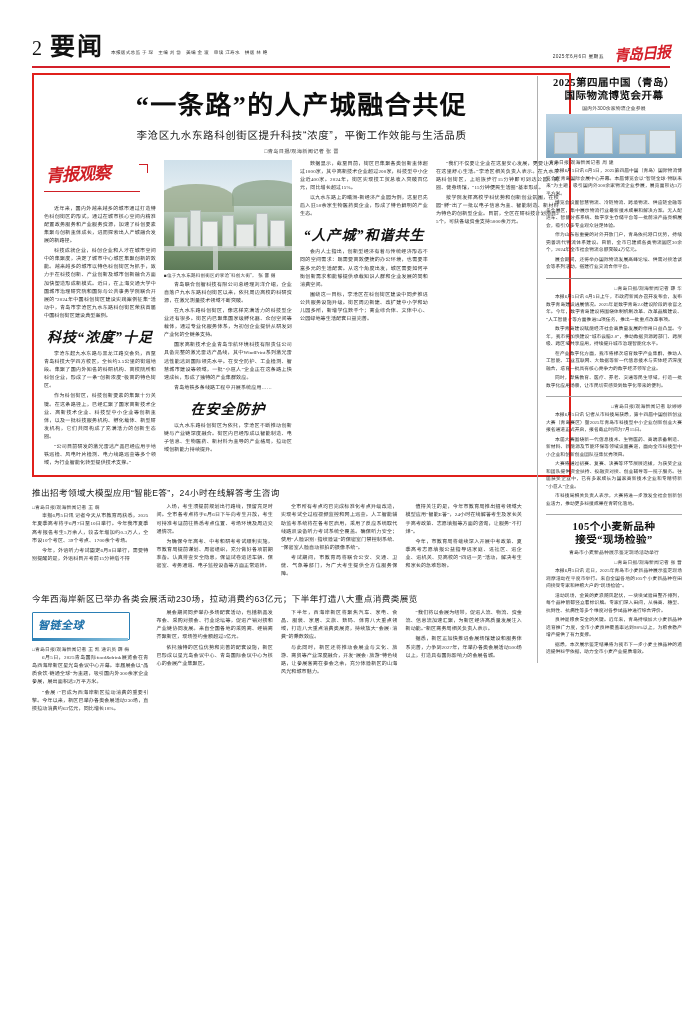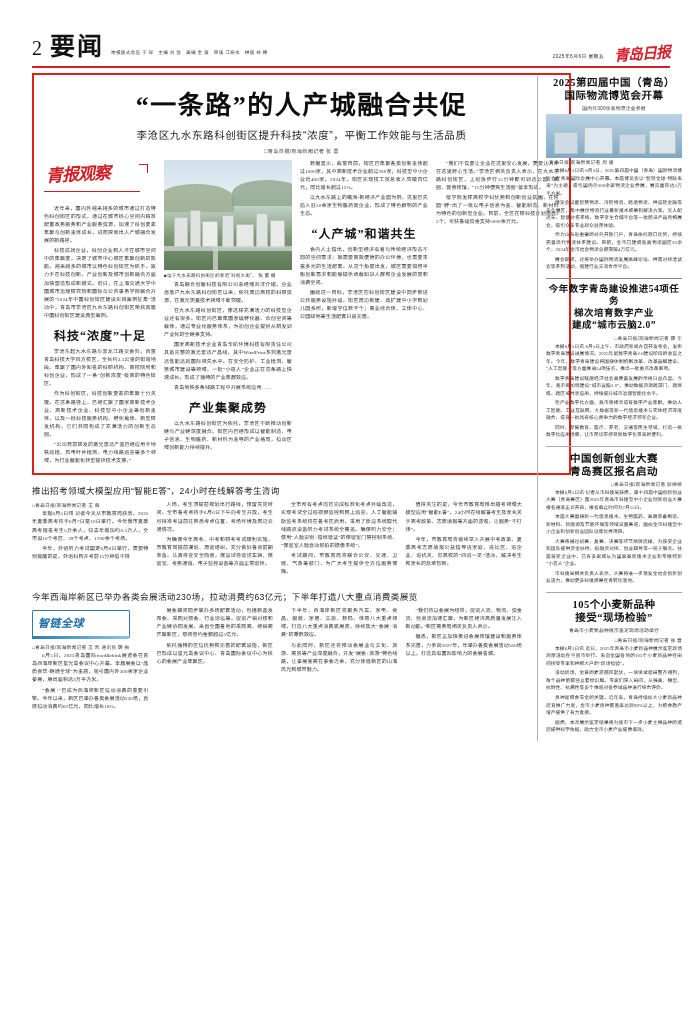--- a/index.html
+++ b/index.html
@@ -46,22 +46,22 @@
   .brandmark{position:relative;height:42px;margin-bottom:3px;}
   .brandmark .bm-text{font-size:17px;color:#cf1f25;font-weight:700;font-style:italic;
       letter-spacing:-1px;line-height:1;position:absolute;top:6px;left:2px;transform:rotate(-3deg);}
   .brandmark .bm-underline{position:absolute;left:0;top:31px;width:96px;height:1.4px;background:#cf1f25;}
   .brandmark .bm-tick{position:absolute;right:8px;top:4px;width:8px;height:8px;
       border-top:1.4px solid #cf1f25;border-right:1.4px solid #cf1f25;}
 
   .body-text{font-size:5px;line-height:1.62;text-align:justify;color:#2e2e2e;
              letter-spacing:.15px;word-break:break-all;}
   .body-text p{margin:0 0 2px;text-indent:10px;}
-  .sub-h{font-size:12px;font-weight:700;text-align:center;letter-spacing:1px;
-         margin:6px 0 4px;color:#111;}
+  .sub-h{font-size:14px;font-weight:700;text-align:center;letter-spacing:1px;
+         margin:6px 0 4px;color:#111;font-style:italic;}
 
   .photo{width:100%;background:#9fb4bf;position:relative;overflow:hidden;}
   .photo.p1{height:110px;}
   .photo .sky{position:absolute;inset:0;
     background:linear-gradient(#cfe0ea 0%,#e3edf2 28%,#b9cbbd 45%,#7e9a74 70%,#5d7a58 100%);}
   .photo .hill{position:absolute;left:-5%;top:22%;width:60%;height:26%;
     background:#9dae92;border-radius:50% 50% 0 0;opacity:.85;}
   .photo .hill2{position:absolute;right:-8%;top:18%;width:55%;height:24%;
     background:#8fa58c;border-radius:50% 50% 0 0;opacity:.8;}
   .photo .bld{position:absolute;background:#dfe4e2;border:.4px solid #b9c2bf;}
@@ -165,21 +165,21 @@
           <div class="road" style="left:0;top:78%;width:100%;height:5%;"></div>
           <div class="road" style="left:38%;top:78%;width:4%;height:22%;"></div>
         </div>
         <div class="caption">■位于九水东路科创街区的李沧“科创大街”。  张  晋  摄</div>
         <div class="body-text" style="margin-top:3px;">
           <p>青岛联合创智科技有限公司总经理刘洋介绍，企业自落户九水东路科创街区以来，依托周边高校的科研资源，在激光测量技术领域不断突破。</p>
           <p>在九水东路科创街区，像这样充满活力的科技型企业还有很多。街区内已聚集国家级孵化器、众创空间等载体，通过专业化服务体系，为初创企业提供从研发到产业化的全链条支持。</p>
           <p>国家高新技术企业青岛华航环境科技有限责任公司具备完整的激光雷达产品线，其中WindPrint系列激光雷达性能达到国际领先水平。在安全防护、工业检测、智慧城市建设等领域，一批“小巨人”企业正在这条路上快速成长，形成了独特的产业集群效应。</p>
           <p>青岛地铁多条线路工程中开展系统应用……</p>
         </div>
-        <div class="sub-h">产业集聚成势</div>
+        <div class="sub-h">在安全防护</div>
         <div class="body-text">
           <p>以九水东路科创街区为依托，李沧区不断推动创新链与产业链深度融合。街区内已经形成以智能制造、电子信息、生物医药、新材料为主导的产业格局，拉动区域创新能力持续提升。</p>
         </div>
       </div>
 
       <div class="lcol c3">
         <div class="body-text">
           <p>数据显示，截至目前，街区已集聚各类创新主体超过1000家，其中高新技术企业超过200家，科技型中小企业近400家。2024年，街区实现技工贸总收入突破百亿元，同比增长超过15%。</p>
           <p>以九水东路上的曦洲-新经济产业园为例，这里已先后入驻50余家生物医药类企业，形成了特色鲜明的产业生态。</p>
         </div>
@@ -285,37 +285,32 @@
         <p>本报6月5日讯  6月5日，2025第四届中国（青岛）国际物流博览会在青岛国际会展中心开幕。本届博览会以“智链全球·物联未来”为主题，吸引国内外300余家物流企业参展，展览面积达3万平方米。</p>
         <p>博览会设置智慧物流、冷链物流、跨境物流、供应链金融等多个展区，集中展示物流行业最新技术成果和解决方案。无人配送车、智能分拣系统、数字孪生仓储平台等一批前沿产品亮相展会，吸引众多专业观众驻足体验。</p>
         <p>作为山东省重要的对外开放门户，青岛依托港口优势，持续完善现代物流体系建设。目前，全市已建成各类物流园区30余个，2024年全市社会物流总额突破4万亿元。</p>
         <p>展会期间，还将举办国际物流发展高峰论坛、供需对接洽谈会等系列活动，搭建行业交流合作平台。</p>
       </div>
     </div>
 
     <div class="rail-rule thick"></div>
 
     <div class="rail-item">
-      <div class="rail-title" style="white-space:pre-line;font-size:9.5px;">今年数字青岛建设推进54项任务
-梯次培育数字产业
-建成“城市云脑2.0”</div>
       <div class="byline-small" style="text-align:right;">□青岛日报/观海新闻记者  薛  华</div>
       <div class="rail-body">
         <p>本报6月5日讯  6月5日上午，市政府新闻办召开发布会，发布数字青岛建设进展情况。2025年是数字青岛2.0建设阶段的收官之年。今年，数字青岛建设将围绕体制机制改革、改革品牌建设、“人工智能+”等方面推进54项任务，推出一批重点改革事项。</p>
         <p>数字青岛建设赋能经济社会高质量发展的作用日益凸显。今年，我市将加快建设“城市云脑2.0”，推动数据资源跨部门、跨层级、跨区域共享应用，持续提升城市治理智能化水平。</p>
         <p>在产业数字化方面，我市将梯次培育数字产业集群，推动人工智能、工业互联网、大数据等新一代信息技术与实体经济深度融合，培育一批具有核心竞争力的数字经济领军企业。</p>
         <p>同时，聚焦教育、医疗、养老、交通等民生领域，打造一批数字化应用场景，让市民切实感受到数字化带来的便利。</p>
       </div>
     </div>
 
     <div class="rail-rule"></div>
 
     <div class="rail-item">
-      <div class="rail-title" style="white-space:pre-line;">中国创新创业大赛
-青岛赛区报名启动</div>
       <div class="byline-small" style="text-align:right;">□青岛日报/观海新闻记者  耿婷婷</div>
       <div class="rail-body">
         <p>本报6月5日讯  记者从市科技局获悉，第十四届中国创新创业大赛（青岛赛区）暨2025年青岛市科技型中小企业创新创业大赛报名通道正式开启，报名截止时间为7月15日。</p>
         <p>本届大赛围绕新一代信息技术、生物医药、高端装备制造、新材料、新能源及节能环保等领域设置赛道，面向全市科技型中小企业和创新创业团队征集优秀项目。</p>
         <p>大赛将通过初赛、复赛、决赛等环节层层选拔，为获奖企业和团队提供资金扶持、投融资对接、创业辅导等一揽子服务。往届获奖企业中，已有多家成长为国家高新技术企业和专精特新“小巨人”企业。</p>
         <p>市科技局相关负责人表示，大赛将进一步激发全社会创新创业活力，推动更多科技成果在青转化落地。</p>
       </div>
     </div>
 
     <div class="rail-rule"></div>

